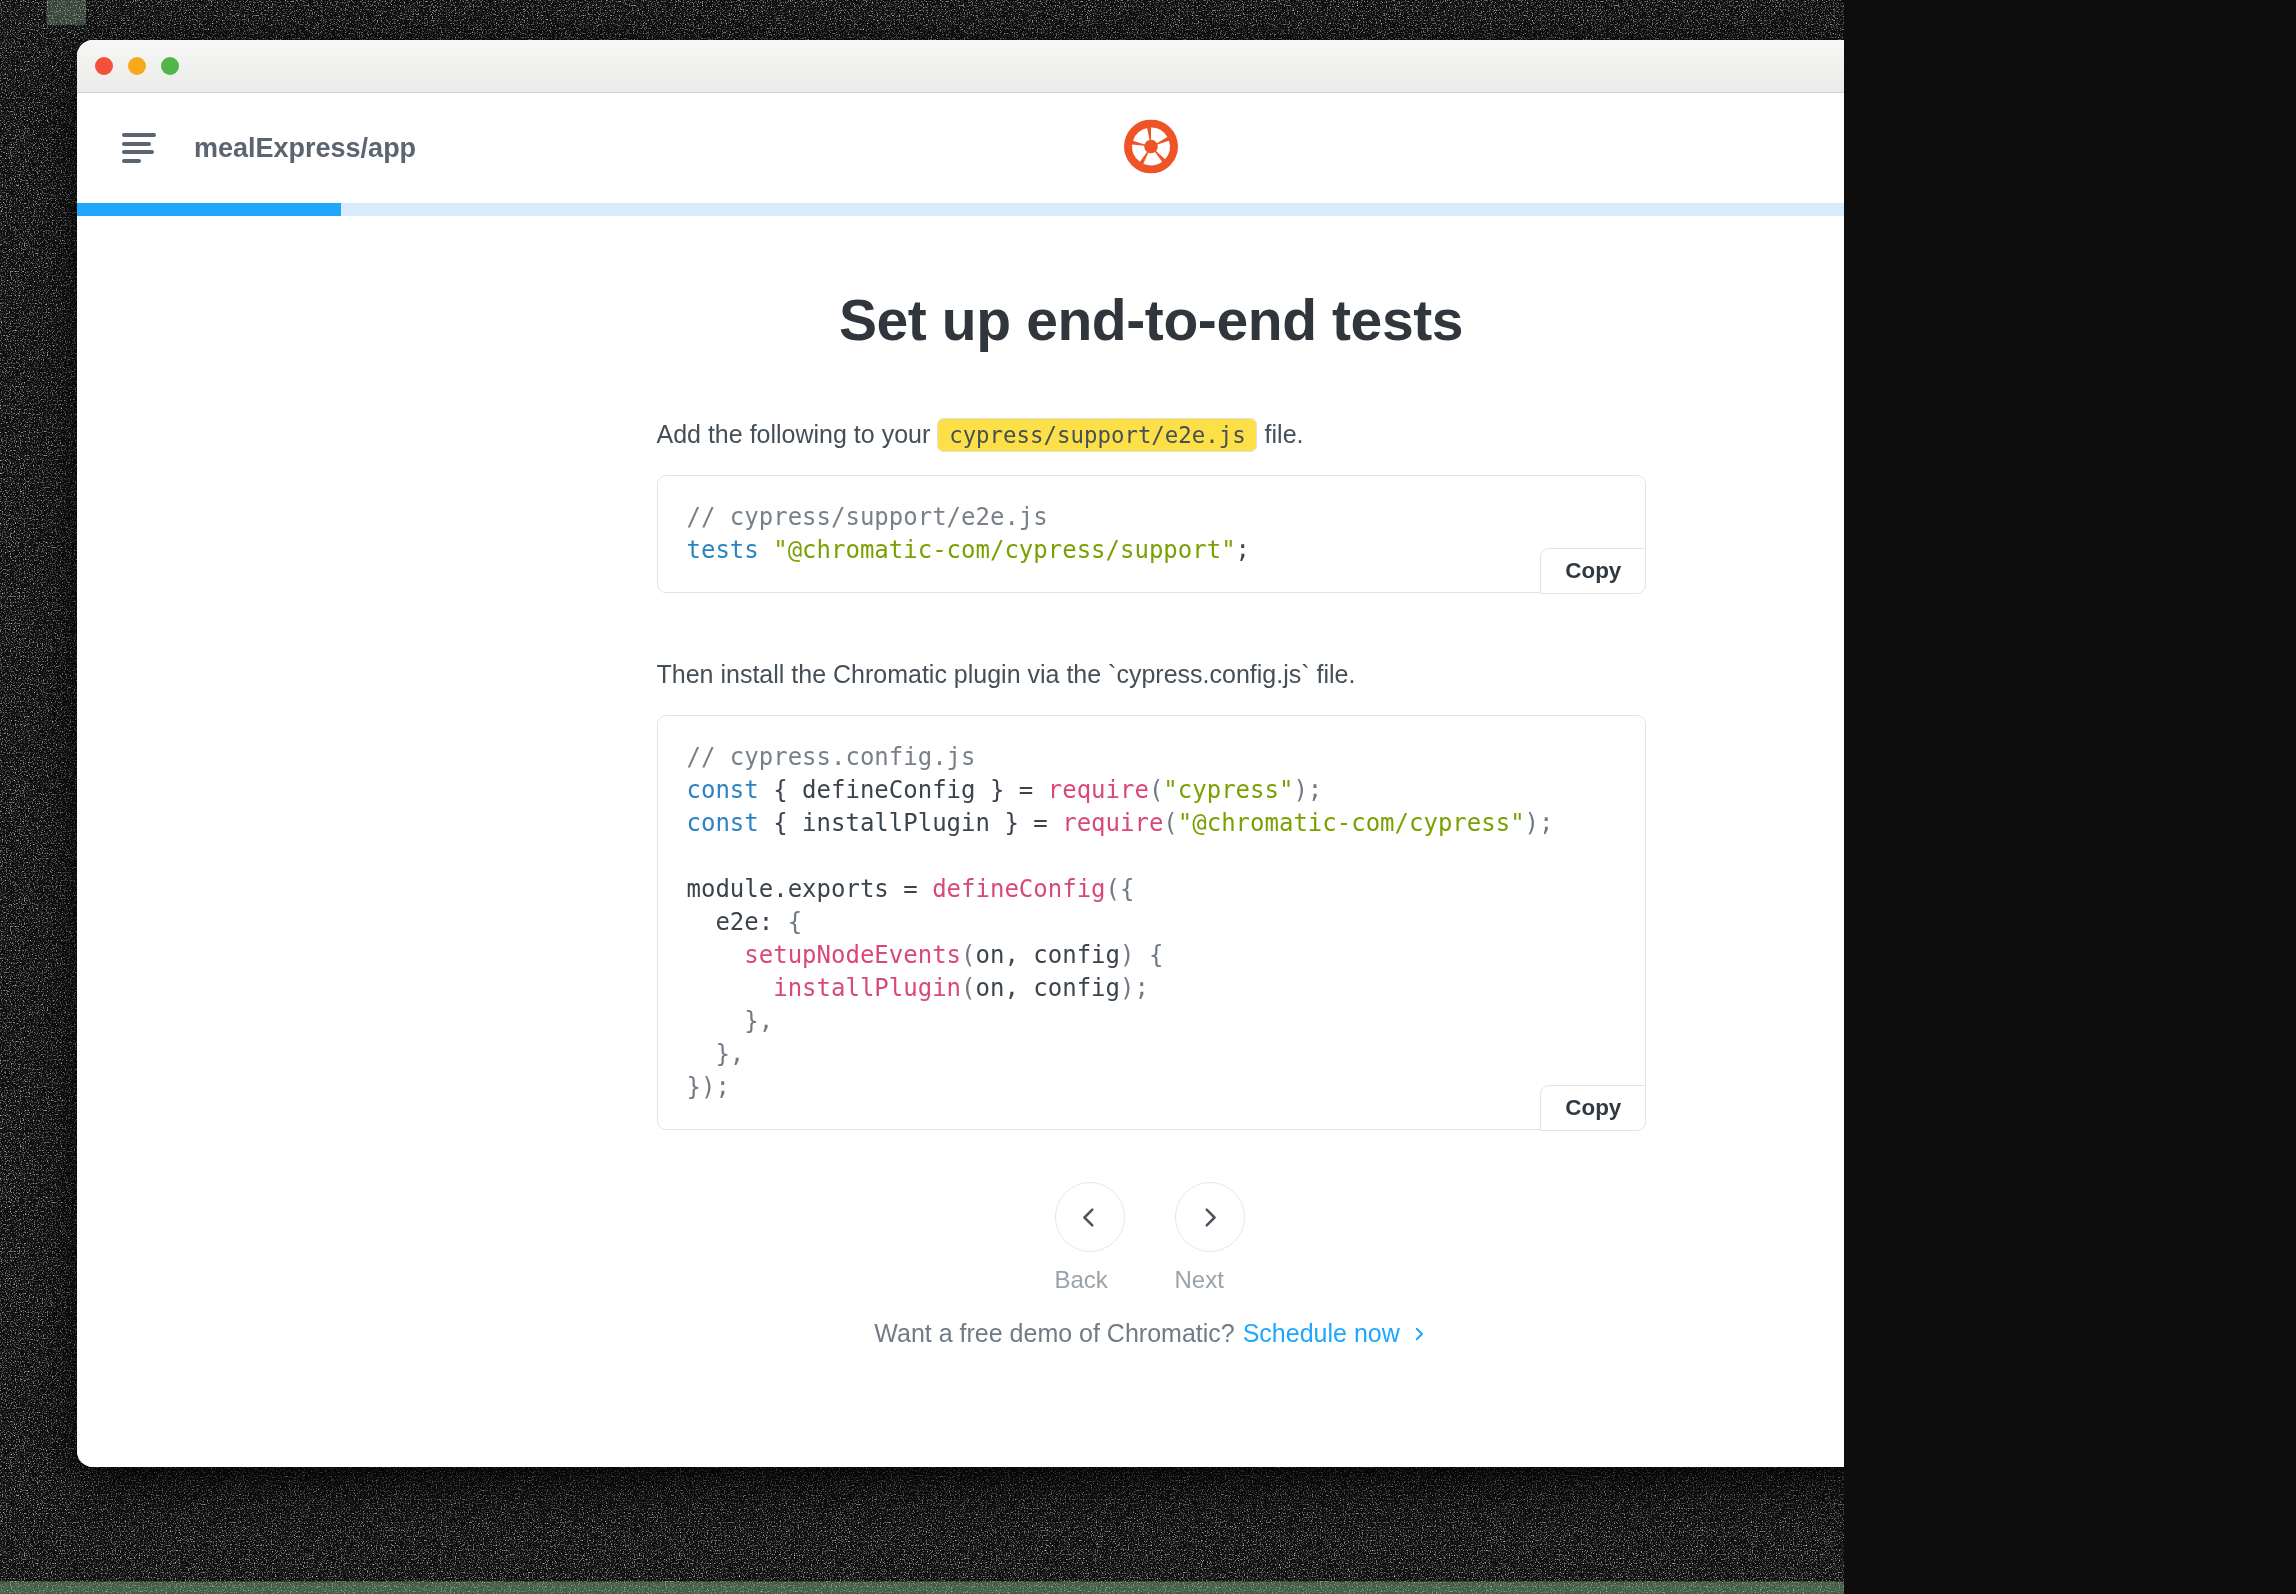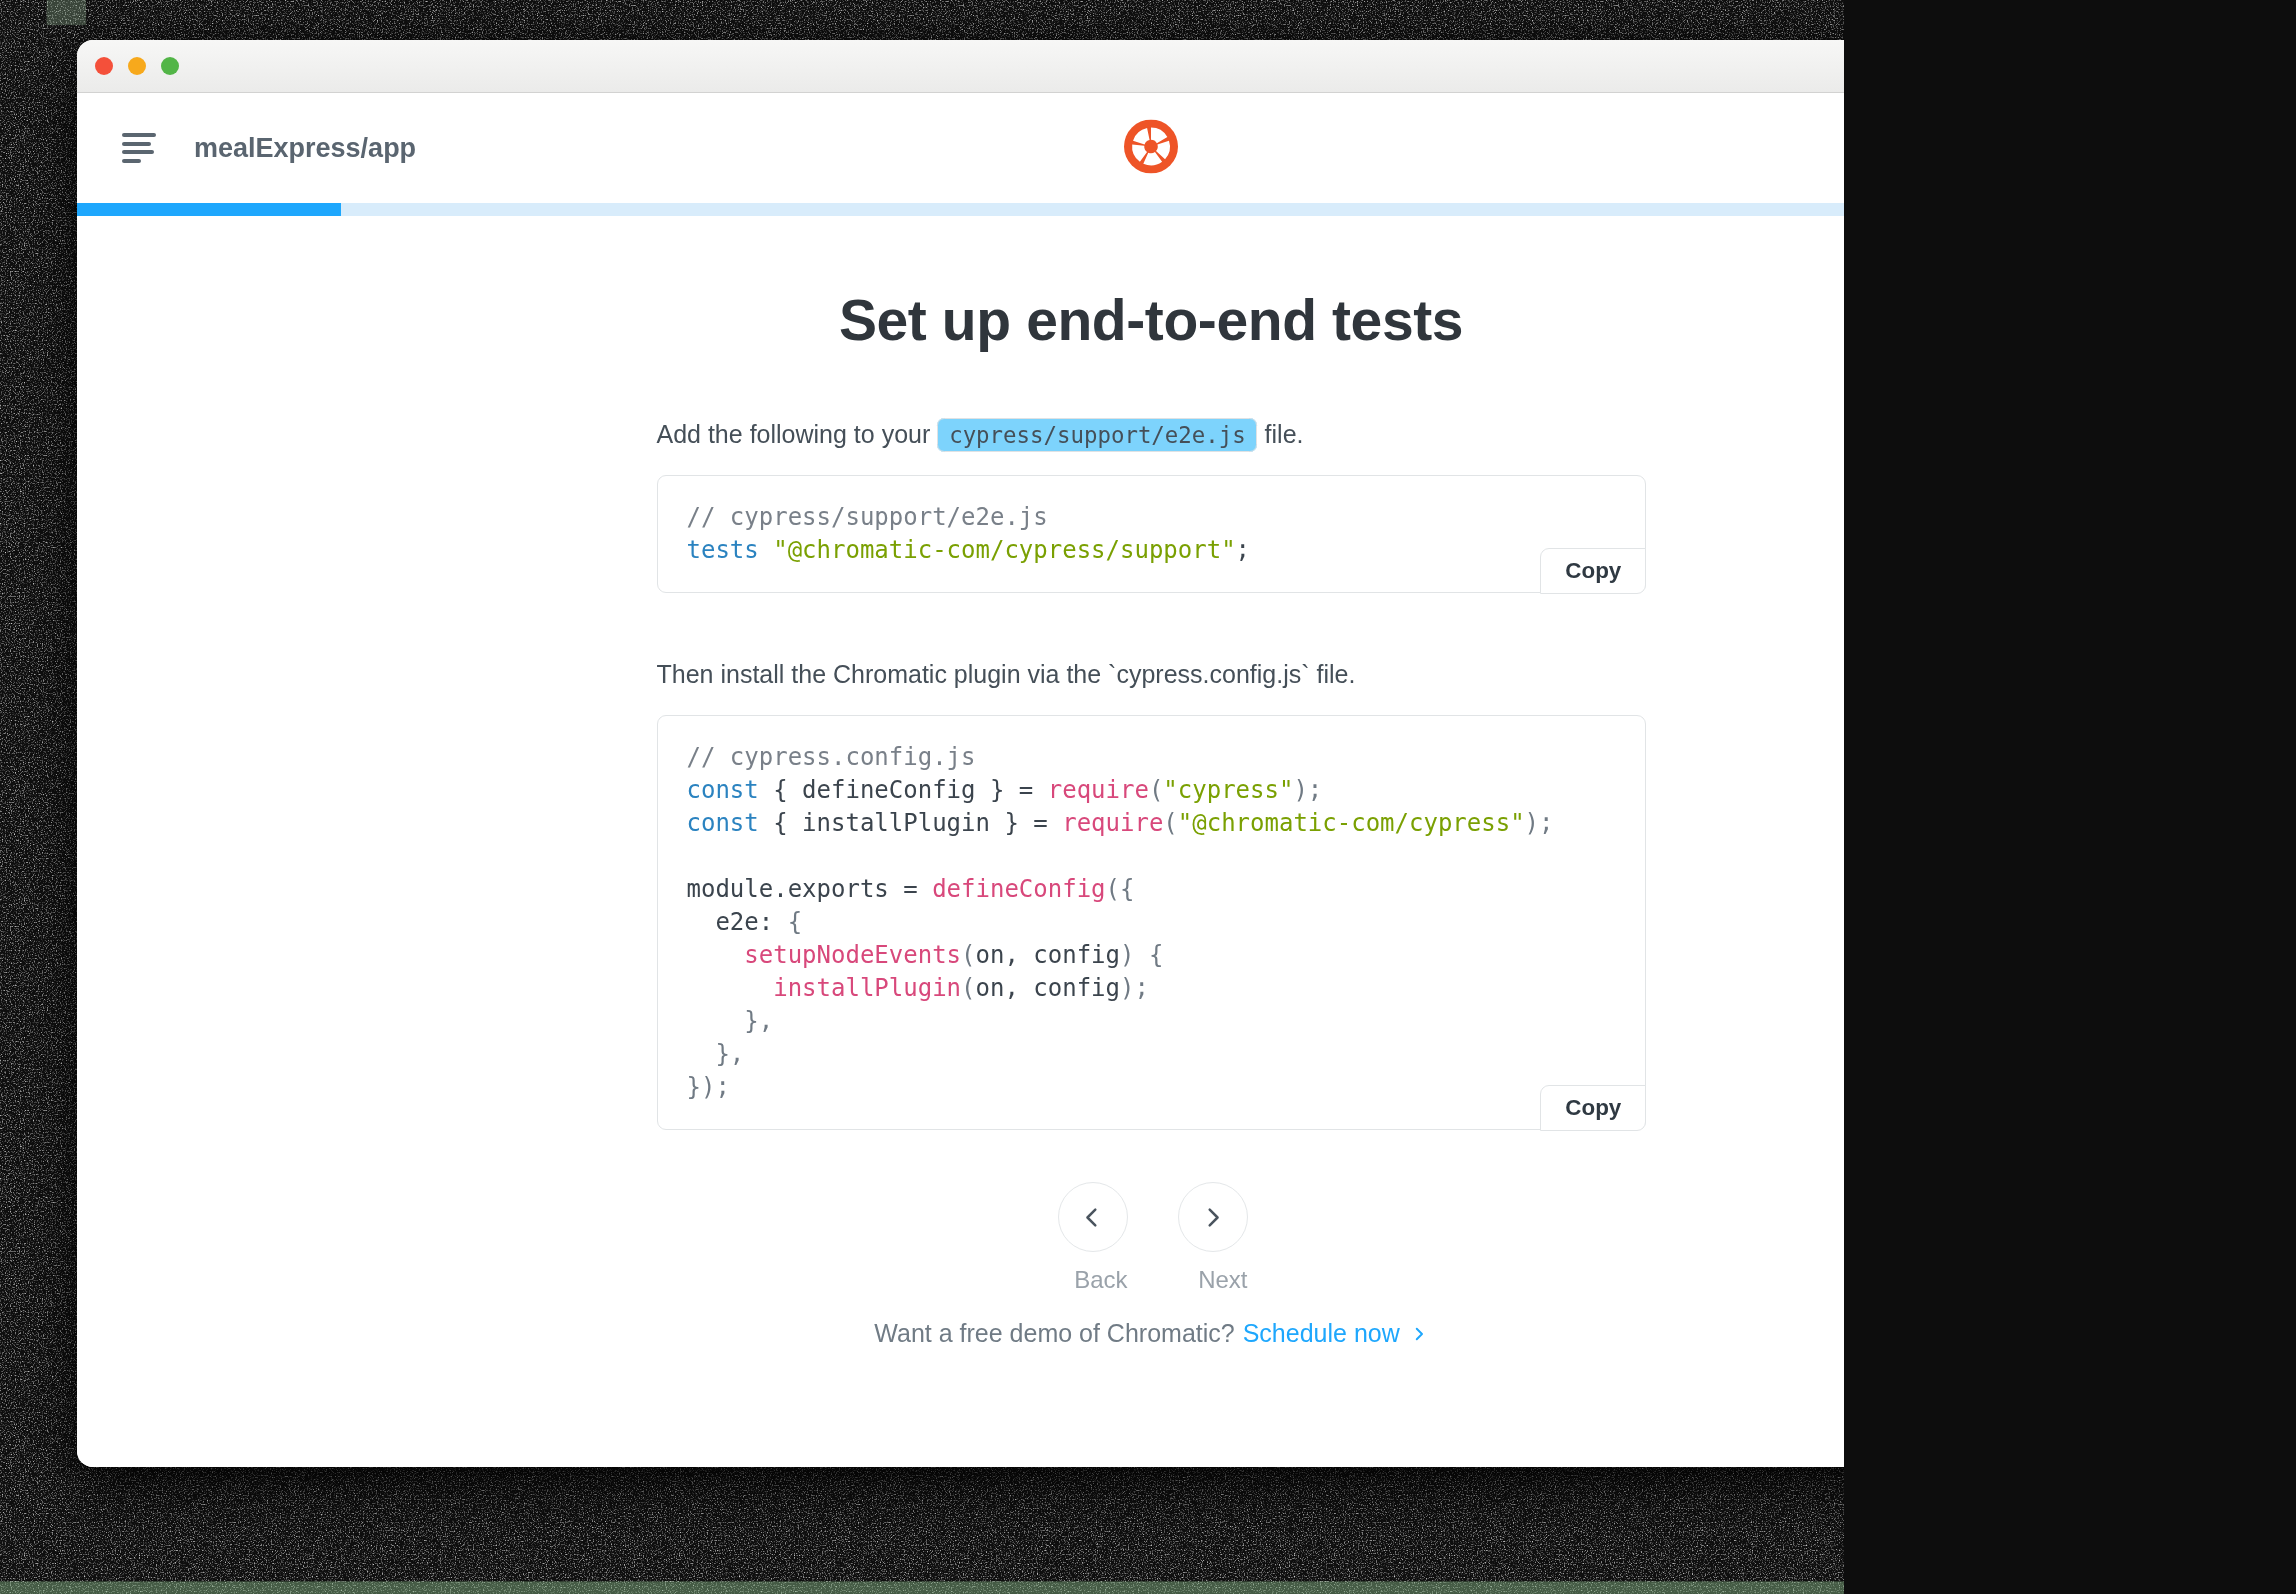--- a/index.html
+++ b/index.html
@@ -34,21 +34,21 @@
   .avatar { width:47px; height:47px; border-radius:50%; overflow:hidden; display:block; cursor:pointer; }
 
   .progress { flex:0 0 12.5px; height:12.5px; }
   .progress-fill { height:100%; }
 
   
   .content { flex:1; display:flex; flex-direction:column; align-items:center; background:#fff; }
   .page-title { margin:72px 0 0; font-size:57px; line-height:1.15; font-weight:800;
                 color:#30363c; letter-spacing:-0.4px; text-align:center; }
   .instruction { width:989px; margin:63px 0 0; font-size:25px; color:#454f58; line-height:1.5; }
-  .chip { font-family:"DejaVu Sans Mono", monospace; font-size:22.4px; background:#7dd3fc;
+  .chip { font-family:"DejaVu Sans Mono", monospace; font-size:22.4px; background:#fde047;
           border:1.8px solid #dfe2e4; border-radius:7.2px; padding:2.7px 10.7px; margin:0 7.2px;
           color:#454f58; white-space:nowrap; }
 
   .codeblock { position:relative; width:989px; margin:21.5px 0 0; background:#fff;
                border:1.8px solid #e1e4e6; border-radius:9px; padding:25px 29px;
                box-sizing:border-box; }
   .code { margin:0; font-family:"DejaVu Sans Mono", monospace; font-size:24px;
           line-height:33px; color:var(--tok-plain,#3b444d); }
   .code-line { white-space:pre; min-height:33px; }
   .tok-c { color:var(--tok-comment,#798089); }
@@ -56,21 +56,21 @@
   .tok-s { color:var(--tok-string,#7aa002); }
   .tok-f { color:var(--tok-function,#d8487b); }
   .tok-p { color:var(--tok-punctuation,#707a84); }
   .tok-t { color:var(--tok-plain,#3b444d); }
   .copy { position:absolute; right:-1.8px; bottom:-1.8px; background:#fff;
           border:1.8px solid #e1e4e6; border-radius:9px 0 9px 0; padding:9px 24px;
           font-family:"Liberation Sans", sans-serif; font-size:22.4px; font-weight:700;
           color:#2f3942; cursor:pointer; }
 
   .pager { margin-top:52px; display:flex; gap:47px; }
-  .pager-item { display:flex; flex-direction:column; align-items:flex-end; width:73px; }
+  .pager-item { display:flex; flex-direction:column; align-items:flex-start; width:73px; }
   .pager-btn { width:70px; height:70px; border-radius:50%; border:1.8px solid #e4e7e9;
                background:#fff; display:flex; align-items:center; justify-content:center;
                cursor:pointer; padding:0; box-sizing:border-box; }
   .pager-label { margin-top:14.3px; font-size:24px; color:#9aa2aa; }
 
   .footer { font-size:25px; color:#707b85; display:flex;
             align-items:center; gap:8px; }
   .footer-link { color:#1ea7fd; text-decoration:none; display:inline-flex;
                  align-items:center; gap:9.9px; cursor:pointer; }
 </style>

